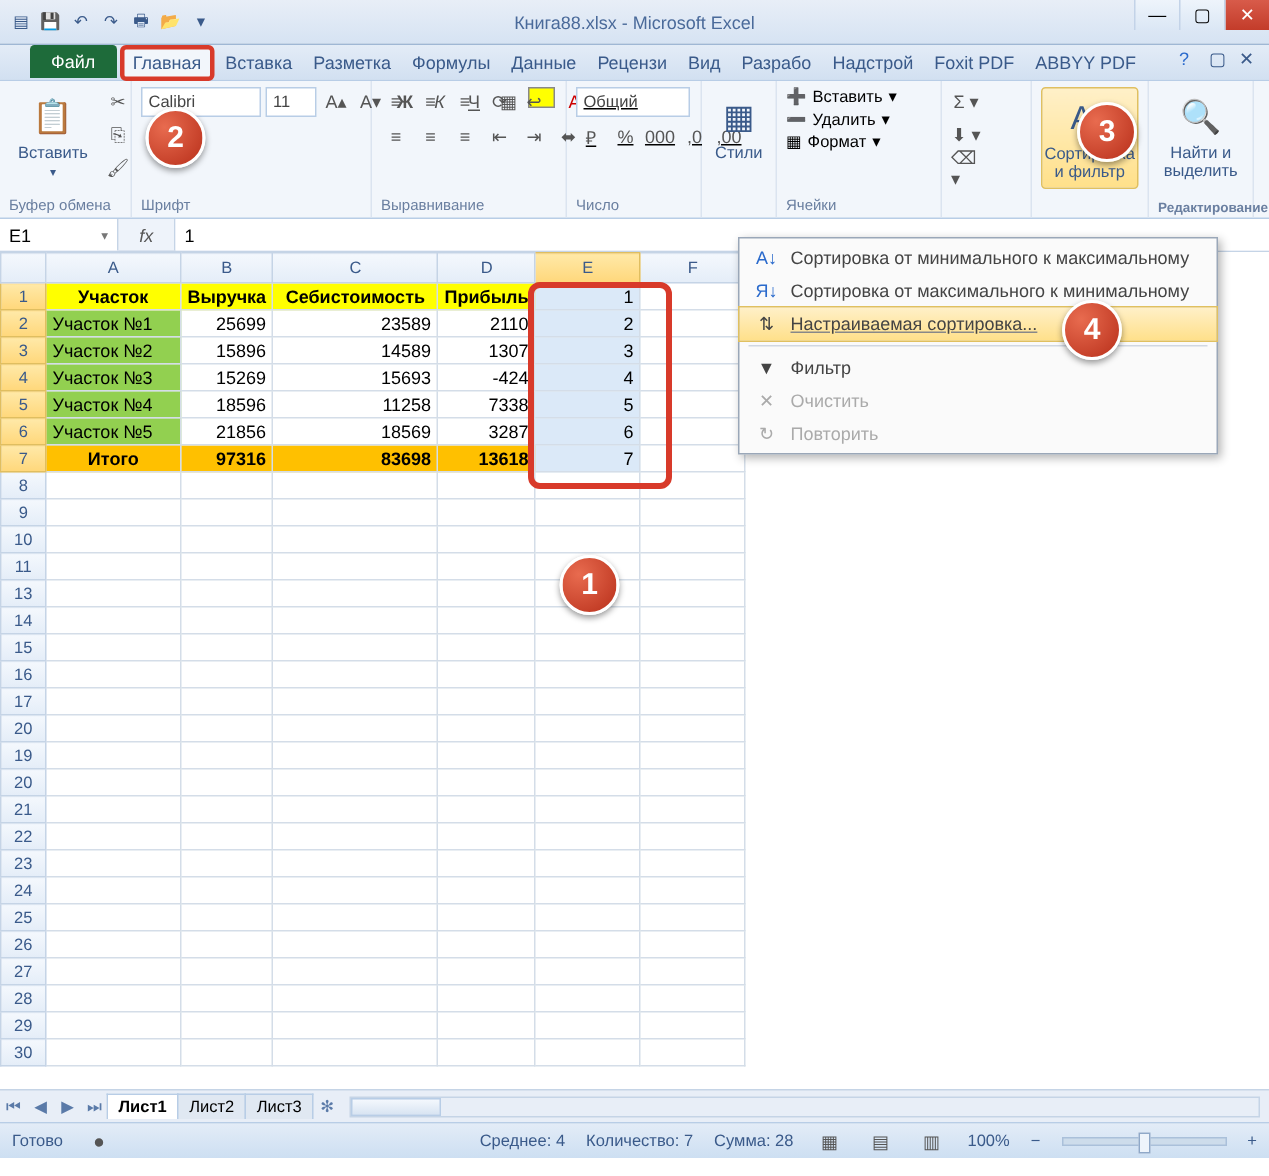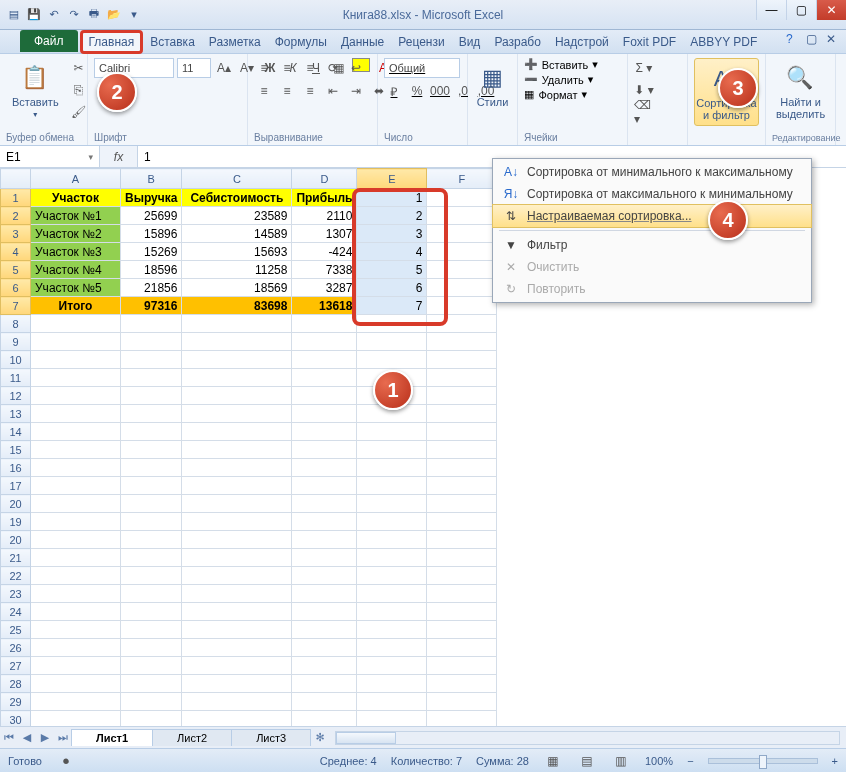--- a/index.html
+++ b/index.html
@@ -36,42 +36,42 @@
   
   .dropdown { position:absolute; left:492px; top:158px; width:320px; background:#fafafa; border:1px solid #9aa7b8; box-shadow:2px 2px 6px rgba(0,0,0,0.3); padding:2px 0; z-index:50;}
   .dd-item { display:flex; align-items:center; gap:8px; padding:4px 10px; font-size:12px; color:#444; cursor:pointer;}
   .dd-item.disabled { color:#aaa; cursor:default;}
   .dd-item.hover { background:linear-gradient(#fff0c8,#ffe08a); border:1px solid #e0c060; margin:-1px;}
   .dd-item .ico { width:16px; text-align:center; font-size:12px;}
   .dd-sep { height:1px; background:#d0d7e2; margin:3px 6px;}
 
   
   .fbar { height:22px; border-bottom:1px solid #c5d4e6; display:flex; align-items:stretch; background:#eef3fa;}
-  .namebox { width:100px; border-right:1px solid #c5d4e6; background:#fff; font-size:12px; padding:2px 6px; display:flex; align-items:center; justify-content:space-between;}
+  .namebox { width:79px; border-right:1px solid #c5d4e6; background:#fff; font-size:12px; padding:2px 6px; display:flex; align-items:center; justify-content:space-between;}
   .fx { width:38px; display:flex; align-items:center; justify-content:center; border-right:1px solid #c5d4e6; font-style:italic; font-size:12px; color:#555;}
   .formula-input { flex:1; background:#fff; padding:2px 6px; font-size:12px; display:flex; align-items:center;}
 
   
   .grid-wrap { position:relative; height:558px; overflow:hidden; }
   table.sheet { border-collapse:collapse; table-layout:fixed; font-size:12px; }
   .colhdr th { background:linear-gradient(#f4f8fd,#e4edf8); border:1px solid #c5d4e6; height:20px; font-weight:normal; color:#3a5a8a; font-size:11px; text-align:center;}
   .colhdr th.sel { background:linear-gradient(#ffe9a8,#ffd77a); border-color:#e0be60;}
   .rowhdr { background:linear-gradient(#f4f8fd,#e4edf8); border:1px solid #c5d4e6; width:30px; text-align:center; color:#3a5a8a; font-size:11px;}
   .rowhdr.sel { background:linear-gradient(#ffe9a8,#ffd77a); border-color:#e0be60;}
   td.cell { border:1px solid #d4dde8; height:18px; padding:0 4px; background:#fff;}
   .hdr-yellow { background:#ffff00 !important; font-weight:bold; text-align:center;}
   .row-green { background:#92d050 !important;}
   .row-orange { background:#ffc000 !important; font-weight:bold; text-align:center;}
   .num { text-align:right; }
   .sel-area { background:#dbe9f8 !important; }
 
   
   .sheettabs { height:22px; background:#e8eef7; border-top:1px solid #c5d4e6; display:flex; align-items:center; font-size:11px;}
   .nav-arrow { width:18px; text-align:center; color:#5a7aa8; cursor:pointer;}
-  .stab { padding:2px 24px; border:1px solid #b8cde6; border-bottom:none; background:#e0e8f2; margin-left:-1px; cursor:pointer;}
+  .stab { padding:2px 7px; border:1px solid #b8cde6; border-bottom:none; background:#e0e8f2; margin-left:-1px; cursor:pointer;}
   .stab.active { background:#fff; font-weight:bold;}
   .hscroll { flex:1; margin:0 6px; height:14px; background:#e8eef7; border:1px solid #c5d4e6; position:relative;}
   .hscroll .thumb { position:absolute; left:0; top:0; bottom:0; width:60px; background:linear-gradient(#f4f8fd,#d8e4f2); border:1px solid #b8cde6;}
 
   
   .status { height:24px; background:linear-gradient(#e3ecf7,#cddff2); border-top:1px solid #b8cde6; display:flex; align-items:center; font-size:11px; color:#3a5a8a; padding:0 8px; gap:14px;}
   .status .spacer { flex:1;}
   .zoom-slider { width:110px; height:6px; background:#cddceb; border:1px solid #aac0da; position:relative;}
   .zoom-slider .knob { position:absolute; left:50%; top:-4px; width:8px; height:14px; background:#eef4fb; border:1px solid #8fa8c8; transform:translateX(-50%);}
 
@@ -226,21 +226,21 @@
       <span style="text-align:center;line-height:1.1;">Сортировка и фильтр</span>
     </div>
     <div class="group-label">&nbsp;</div>
   </div>
 
   <div class="group" style="width:70px;">
     <div class="btn-lg">
       <span class="icon">🔍</span>
       <span style="text-align:center;line-height:1.1;">Найти и выделить</span>
     </div>
-    <div class="group-label" style="font-size:9px;">Редактирование</div>
+    <div class="group-label" style="font-size:9px;font-weight:bold;">Редактирование</div>
   </div>
 </div>
 
 <div class="fbar">
   <div class="namebox">
       <span>E1</span>
       <span style="font-size:9px;color:#777;">▾</span>
     </div>
   <div class="fx">fx</div>
   <div class="formula-input">1</div>
@@ -360,29 +360,20 @@
         <tr>
           <td class="rowhdr">11</td>
           <td class="cell"></td>
           <td class="cell"></td>
           <td class="cell"></td>
           <td class="cell"></td>
           <td class="cell"></td>
           <td class="cell"></td>
         </tr>
         <tr>
-          <td class="rowhdr">12</td>
-          <td class="cell"></td>
-          <td class="cell"></td>
-          <td class="cell"></td>
-          <td class="cell"></td>
-          <td class="cell"></td>
-          <td class="cell"></td>
-        </tr>
-        <tr>
           <td class="rowhdr">13</td>
           <td class="cell"></td>
           <td class="cell"></td>
           <td class="cell"></td>
           <td class="cell"></td>
           <td class="cell"></td>
           <td class="cell"></td>
         </tr>
         <tr>
           <td class="rowhdr">14</td>

